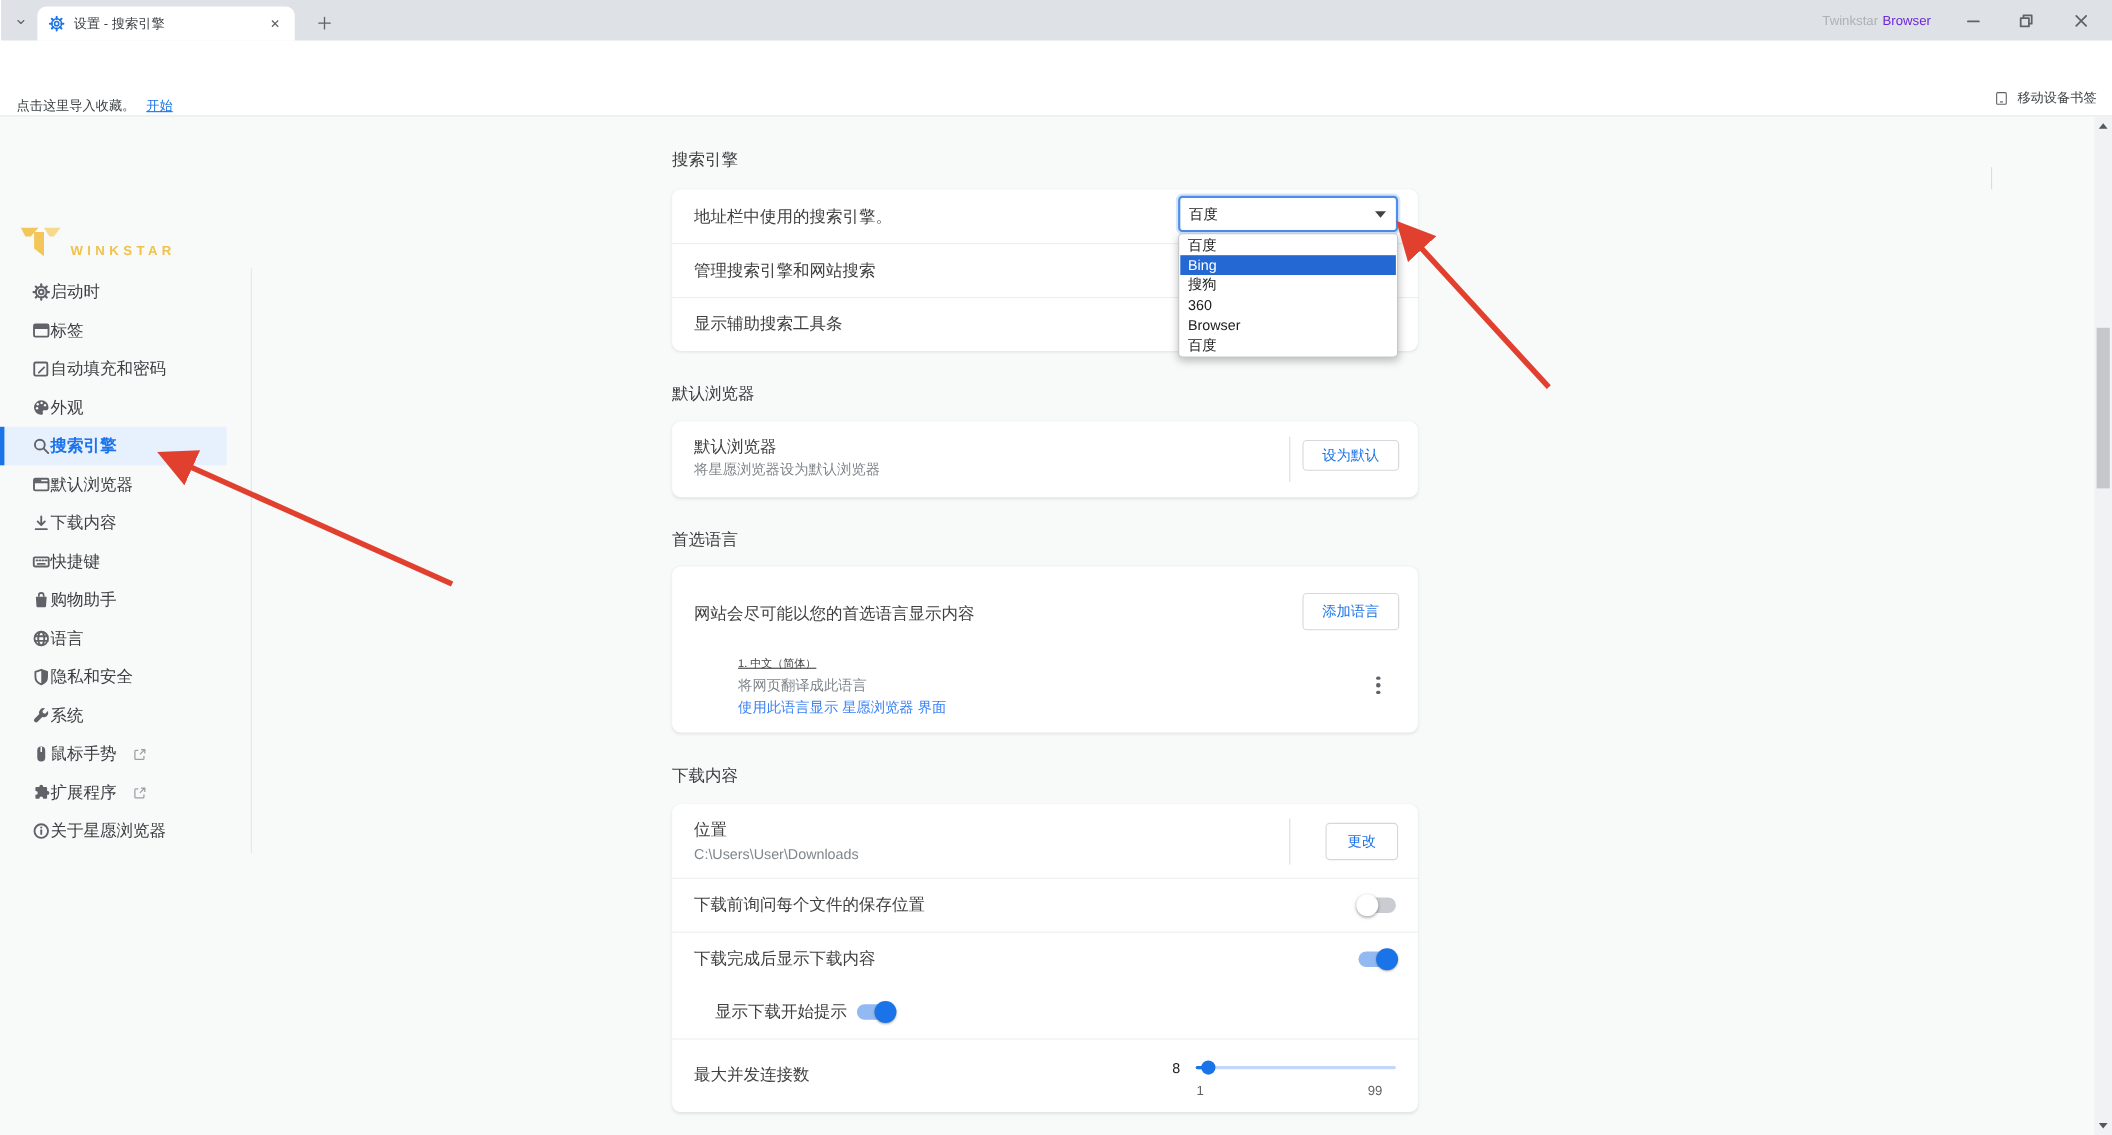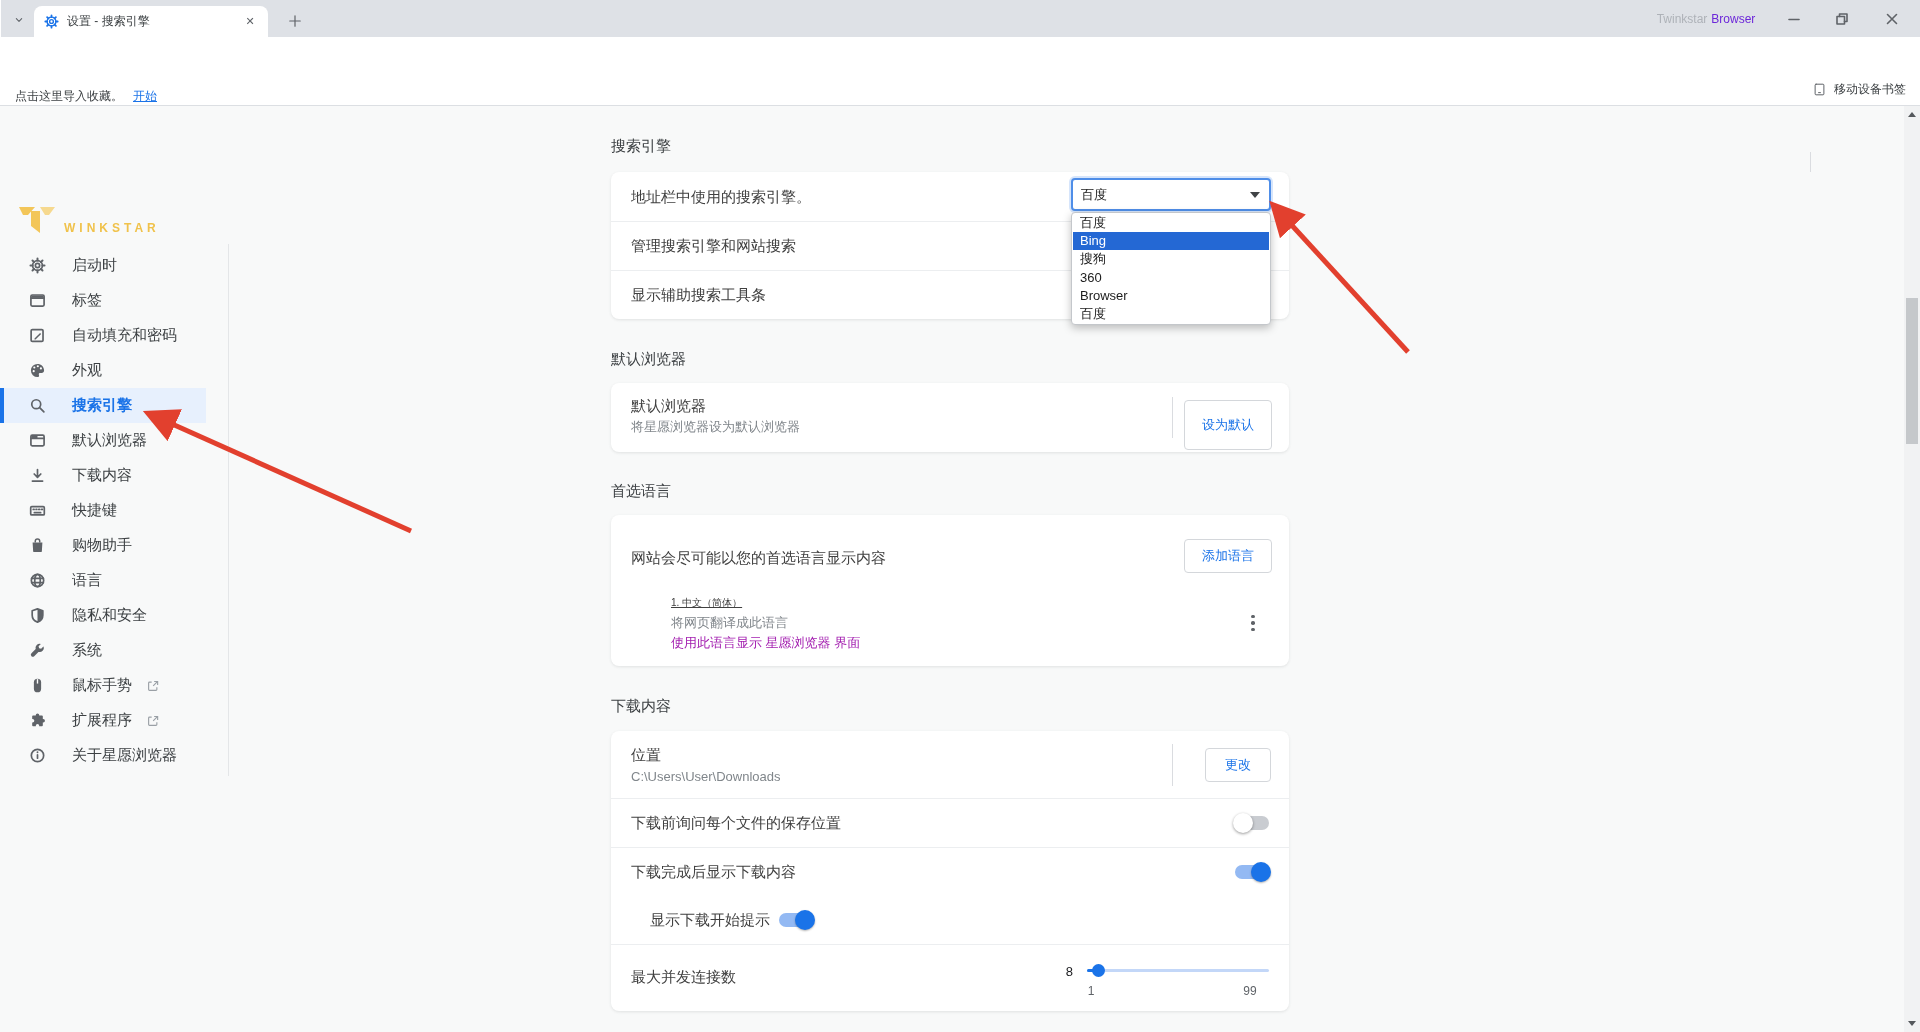--- a/index.html
+++ b/index.html
@@ -38,21 +38,21 @@
   .bb-right .lbl{margin-left:7px;}
 
   
   .page{position:absolute;left:0;top:106px;width:1920px;height:926px;background:#f8f9f9;}
 
   
   .logo{position:absolute;left:16px;top:92px;display:flex;align-items:flex-end;}
   .logo-text{font-size:12px;font-weight:bold;letter-spacing:4px;color:#f0c24b;margin-left:6px;margin-bottom:3px;}
   .menu{position:absolute;left:0;top:142px;width:228px;}
   .side-item{height:35px;display:flex;align-items:center;padding-left:29px;box-sizing:border-box;width:206px;cursor:pointer;position:relative;}
-  .side-item .si-label{font-size:15px;color:#3c4043;margin-left:26px;white-space:nowrap;text-align:center;}
+  .side-item .si-label{font-size:15px;color:#3c4043;margin-left:0;white-space:nowrap;text-align:center;}
   .side-item.sel{background:#e7f0fd;}
   .side-item.sel::before{content:"";position:absolute;left:0;top:0;bottom:0;width:4px;background:#1a73e8;}
   .side-item.sel .si-label{color:#1a73e8;font-weight:bold;}
   .side-ext{margin-left:14px;}
   .side-div{position:absolute;left:228px;top:138px;height:532px;width:1px;background:#e4e6e8;}
 
   
   .content{position:absolute;left:611px;top:0;width:678px;height:926px;}
   .sec-h{position:absolute;left:0;height:20px;line-height:20px;font-size:15px;font-weight:500;color:#3c4043;}
   .card{position:absolute;left:0;width:678px;background:#fff;border-radius:8px;box-shadow:0 1px 3px rgba(60,64,67,.12);box-sizing:border-box;}
@@ -391,30 +391,30 @@
         <div class="opt">360</div>
         <div class="opt">Browser</div>
         <div class="opt">百度</div>
       </div>
 
       <div class="sec-h" style="top:243px;">默认浏览器</div>
       <div class="card" style="top:277px;height:69px;">
         <div class="row-label" style="top:23px;">默认浏览器</div>
         <div class="sub-label" style="top:44px;">将星愿浏览器设为默认浏览器</div>
         <div class="vdiv" style="left:561px;top:14px;height:41px;"></div>
-        <div class="btn" style="left:573px;top:17px;width:88px;height:50px;">设为默认</div>
+        <div class="btn" style="left:573px;top:17px;width:88px;height:28px;">设为默认</div>
       </div>
 
       <div class="sec-h" style="top:375px;">首选语言</div>
       <div class="card" style="top:409px;height:151px;">
         <div class="row-label" style="top:43px;">网站会尽可能以您的首选语言显示内容</div>
         <div class="btn" style="left:573px;top:24px;width:88px;height:34px;">添加语言</div>
         <div class="row-label" style="left:60px;top:88px;font-size:10px;text-decoration:underline;">1. 中文（简体）</div>
         <div class="sub-label" style="left:60px;top:108px;">将网页翻译成此语言</div>
-        <div class="sub-label green-link" style="left:60px;top:128px;color:#a21caf;">使用此语言显示 星愿浏览器 界面</div>
+        <div class="sub-label green-link" style="left:60px;top:128px;color:#3b82f6;">使用此语言显示 星愿浏览器 界面</div>
         <div class="kebab" style="left:630px;top:96px;">
             <i></i>
             <i></i>
             <i></i>
           </div>
       </div>
 
       <div class="sec-h" style="top:590px;">下载内容</div>
       <div class="card" style="top:625px;height:280px;">
         <div class="row-label" style="top:24px;">位置</div>

